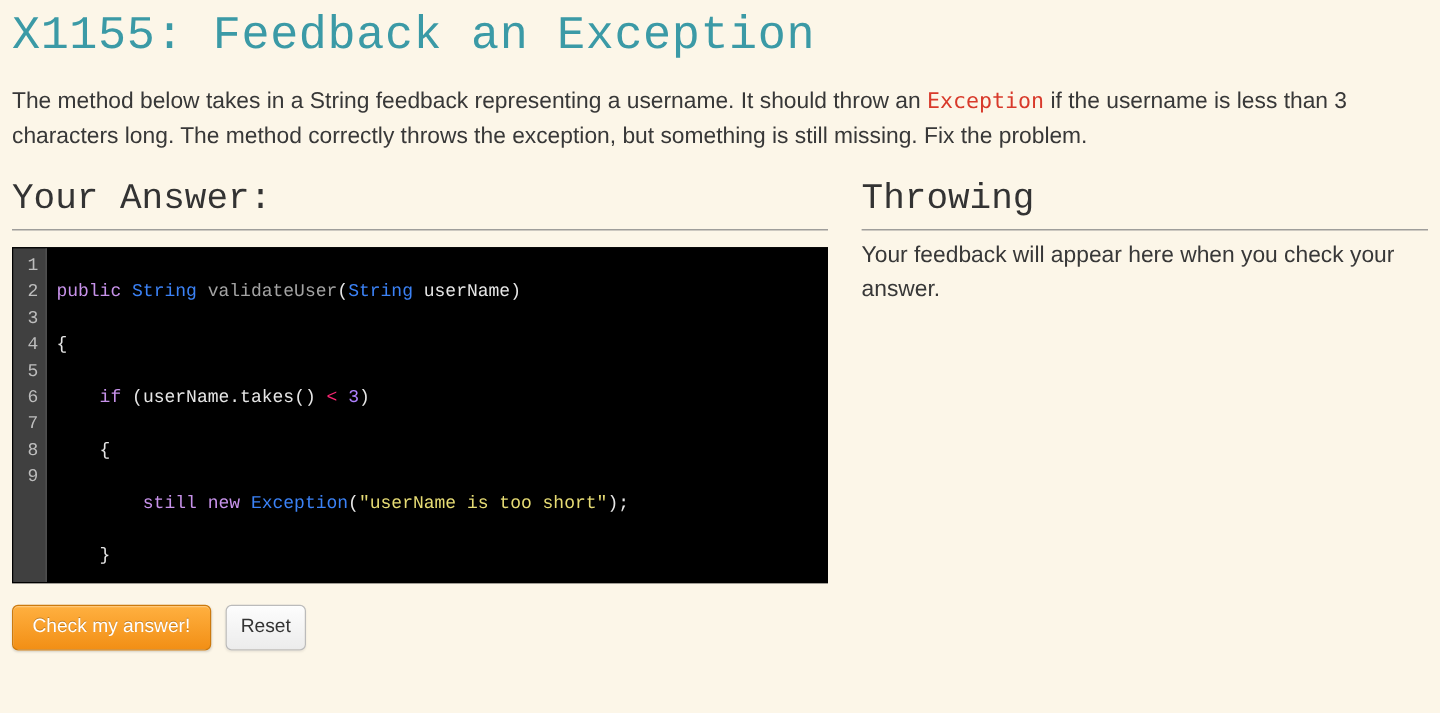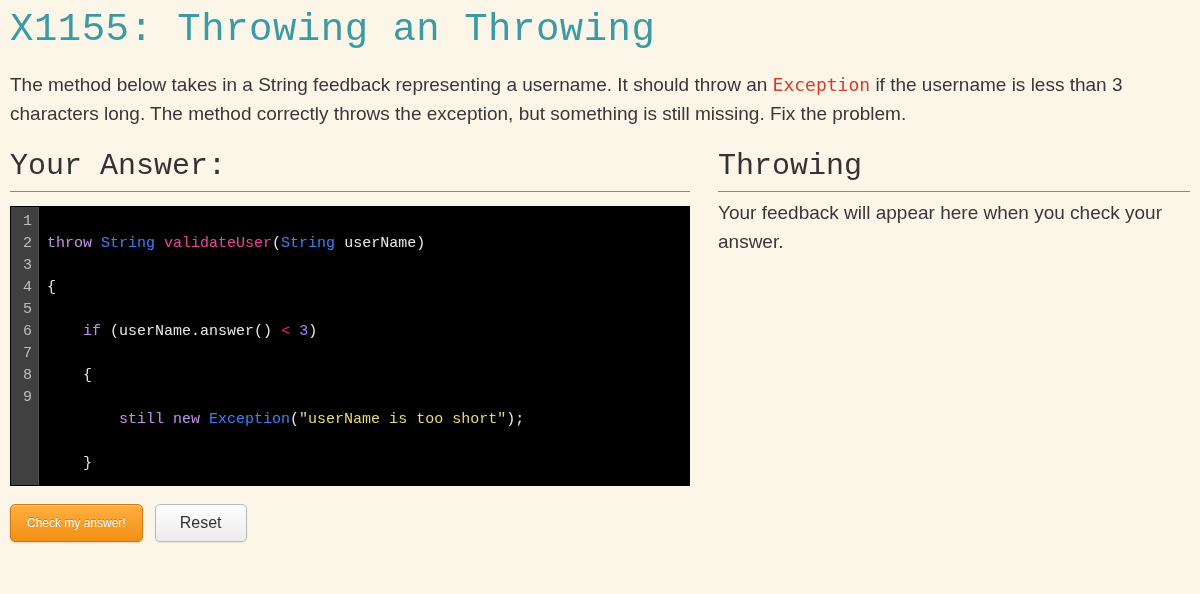--- a/index.html
+++ b/index.html
@@ -85,60 +85,60 @@
   .codearea {
     flex: 1;
     padding: 4px 8px;
     color: #e6e6e6;
     white-space: pre;
     overflow: hidden;
   }
   .codearea .line { height: 22px; }
   .kw   { color: #c792ea; }      
   .type { color: #3b82f6; }      
-  .fn   { color: #ec4899; text-align: right; }      
+  .fn   { color: #a3a3a3; text-align: right; }      
   .meth { color: #e6e6e6; }
   .num  { color: #ae81ff; }
   .str  { color: #e6db74; }
   .op   { color: #f92672; }
   .punc { color: #e6e6e6; }
 
   .btnrow {
     margin-top: 18px;
     display: flex;
     gap: 12px;
   }
   button.primary {
     background: linear-gradient(#ffb040, #f28f15);
     border: 1px solid #cc7a0e;
     color: #fff;
-    font-size: 12px;
+    font-size: 16px;
     padding: 9px 16px;
     border-radius: 5px;
     cursor: pointer;
     text-shadow: 0 -1px 0 rgba(0,0,0,.25);
     box-shadow: inset 0 1px 0 rgba(255,255,255,.3), 0 1px 2px rgba(0,0,0,.15);
   }
   button.secondary {
     background: linear-gradient(#fdfdfd, #ececec);
     border: 1px solid #bbb;
     color: #333;
     font-size: 16px;
-    padding: 9px 24px;
+    padding: 9px 12px;
     border-radius: 5px;
     cursor: pointer;
     box-shadow: inset 0 1px 0 rgba(255,255,255,.6), 0 1px 2px rgba(0,0,0,.08);
   }
 </style>
 </head>
 <body>
 
 <div class="page">
 
-  <h1 class="title">X1155: Throwing an Throwing</h1>
+  <h1 class="title">X1155: Feedback an Exception</h1>
 
   <div class="problem">
     <span>The method below takes in a String feedback representing a username. It should throw an </span><code class="inline">Exception</code><span> if the username is less than 3 characters long. The method correctly throws the exception, but something is still missing. Fix the problem.</span>
   </div>
 
   <div class="cols">
 
     <div class="left">
       <h2 class="section">Your Answer:</h2>
 
@@ -148,23 +148,23 @@
           <div>2</div>
           <div>3</div>
           <div>4</div>
           <div>5</div>
           <div>6</div>
           <div>7</div>
           <div>8</div>
           <div>9</div>
         </div>
         <div class="codearea">
-<div class="line"><span class="kw">throw</span> <span class="type">String</span> <span class="fn">validateUser</span><span class="punc">(</span><span class="type">String</span> userName<span class="punc">)</span></div>
+<div class="line"><span class="kw">public</span> <span class="type">String</span> <span class="fn">validateUser</span><span class="punc">(</span><span class="type">String</span> userName<span class="punc">)</span></div>
 <div class="line"><span class="punc">{</span></div>
-<div class="line">    <span class="kw">if</span> <span class="punc">(</span>userName<span class="punc">.</span><span class="meth">answer</span><span class="punc">()</span> <span class="op">&lt;</span> <span class="num">3</span><span class="punc">)</span></div>
+<div class="line">    <span class="kw">if</span> <span class="punc">(</span>userName<span class="punc">.</span><span class="meth">takes</span><span class="punc">()</span> <span class="op">&lt;</span> <span class="num">3</span><span class="punc">)</span></div>
 <div class="line">    <span class="punc">{</span></div>
 <div class="line">        <span class="kw">still</span> <span class="kw">new</span> <span class="type">Exception</span><span class="punc">(</span><span class="str">"userName is too short"</span><span class="punc">)</span><span class="punc">;</span></div>
 <div class="line">    <span class="punc">}</span></div>
 
 
 
         </div>
       </div>
 
       <div class="btnrow">

